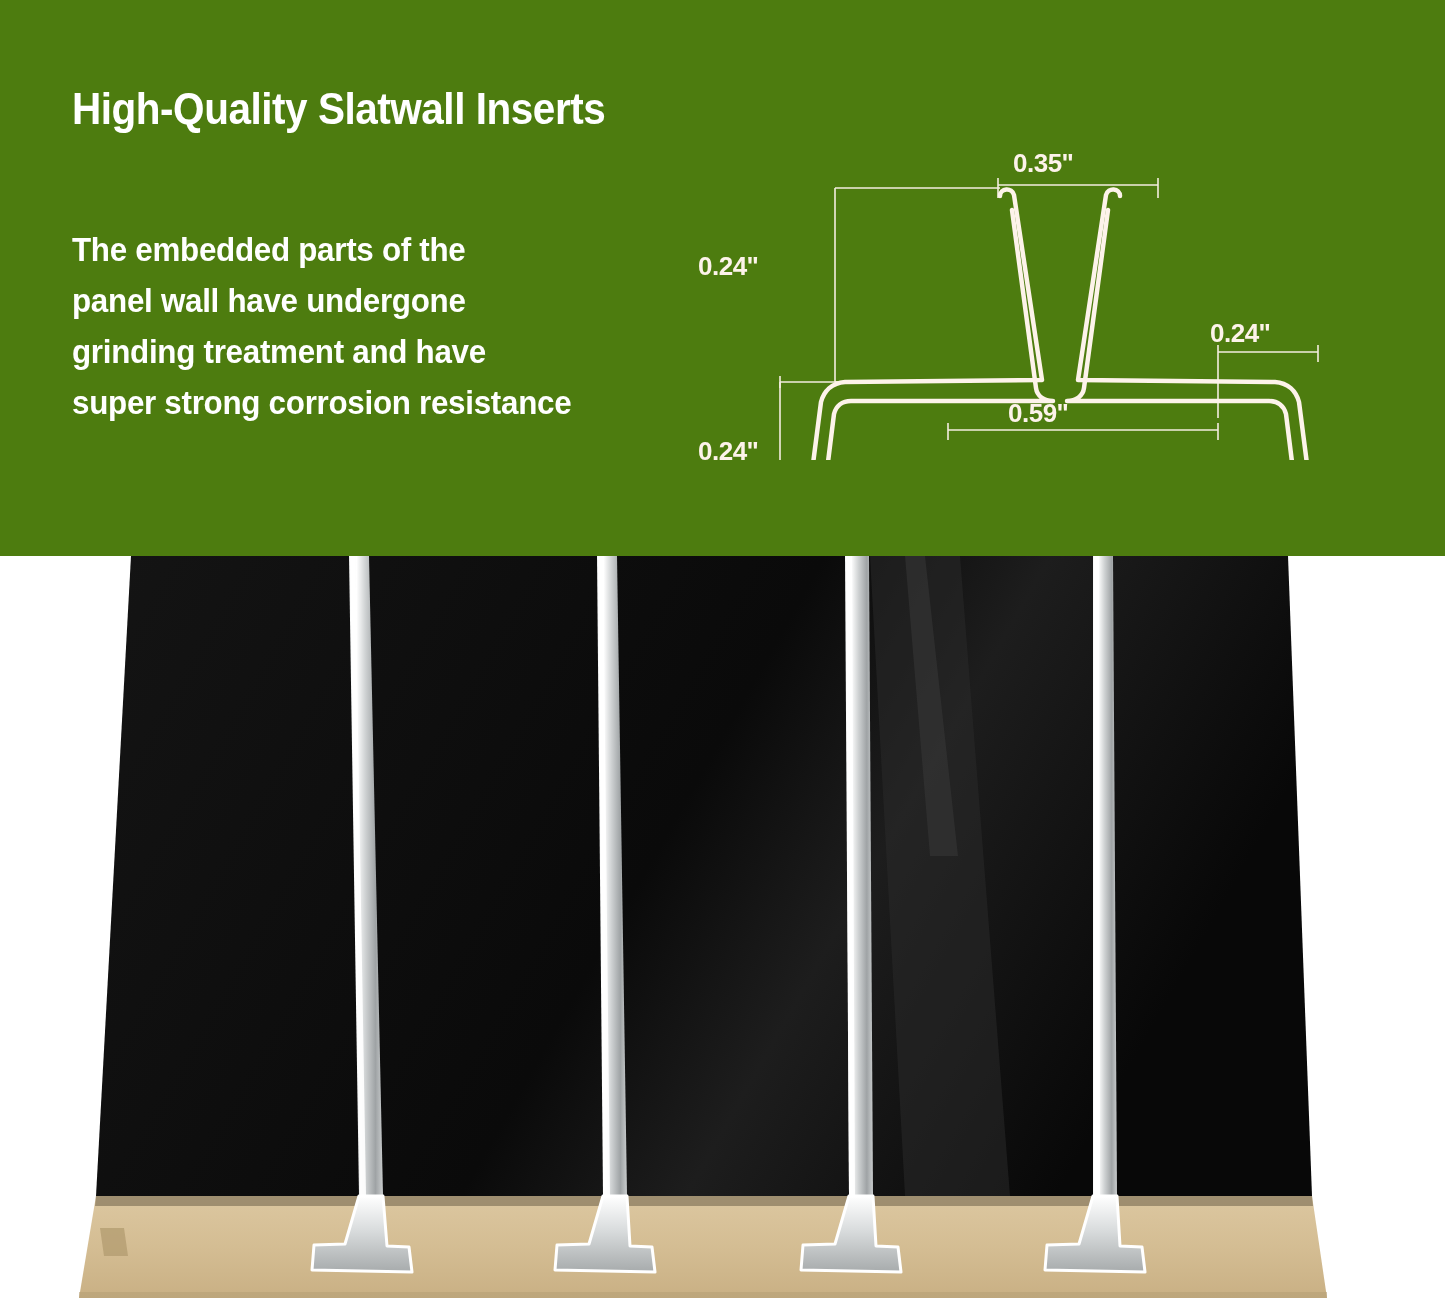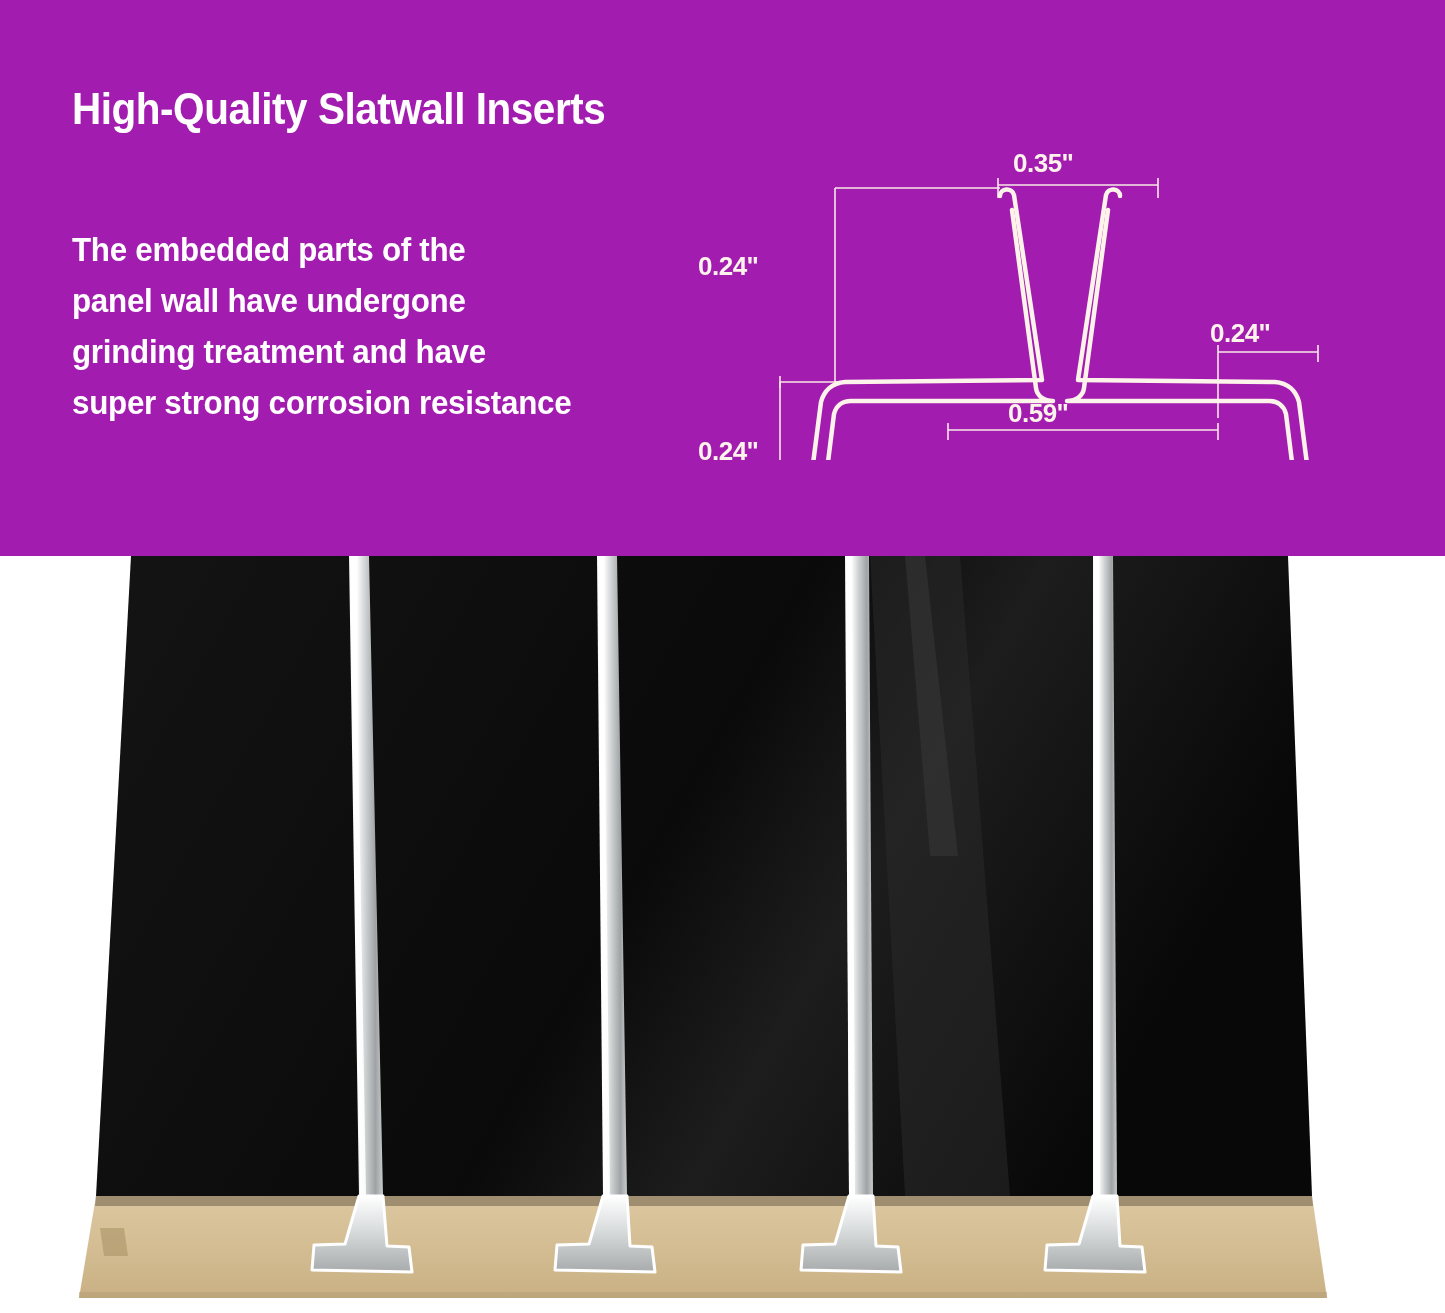--- a/index.html
+++ b/index.html
@@ -4,21 +4,21 @@
 <style>
   html,body{margin:0;padding:0;background:#fff;}
   body{
     font-family:"Liberation Sans", sans-serif;
     width:1445px;height:1313px;position:relative;overflow:hidden;
   }
 
   
   #banner{
     position:absolute;left:0;top:0;width:1445px;height:556px;
-    background:#a21caf;
+    background:#4d7c0f;
   }
 
   #headline{
     position:absolute;left:72px;top:84px;
     font-size:44px;font-weight:bold;color:#ffffff;
     letter-spacing:-.5px;
     transform:scaleX(.92);transform-origin:left center;
     white-space:nowrap;
   }
 

